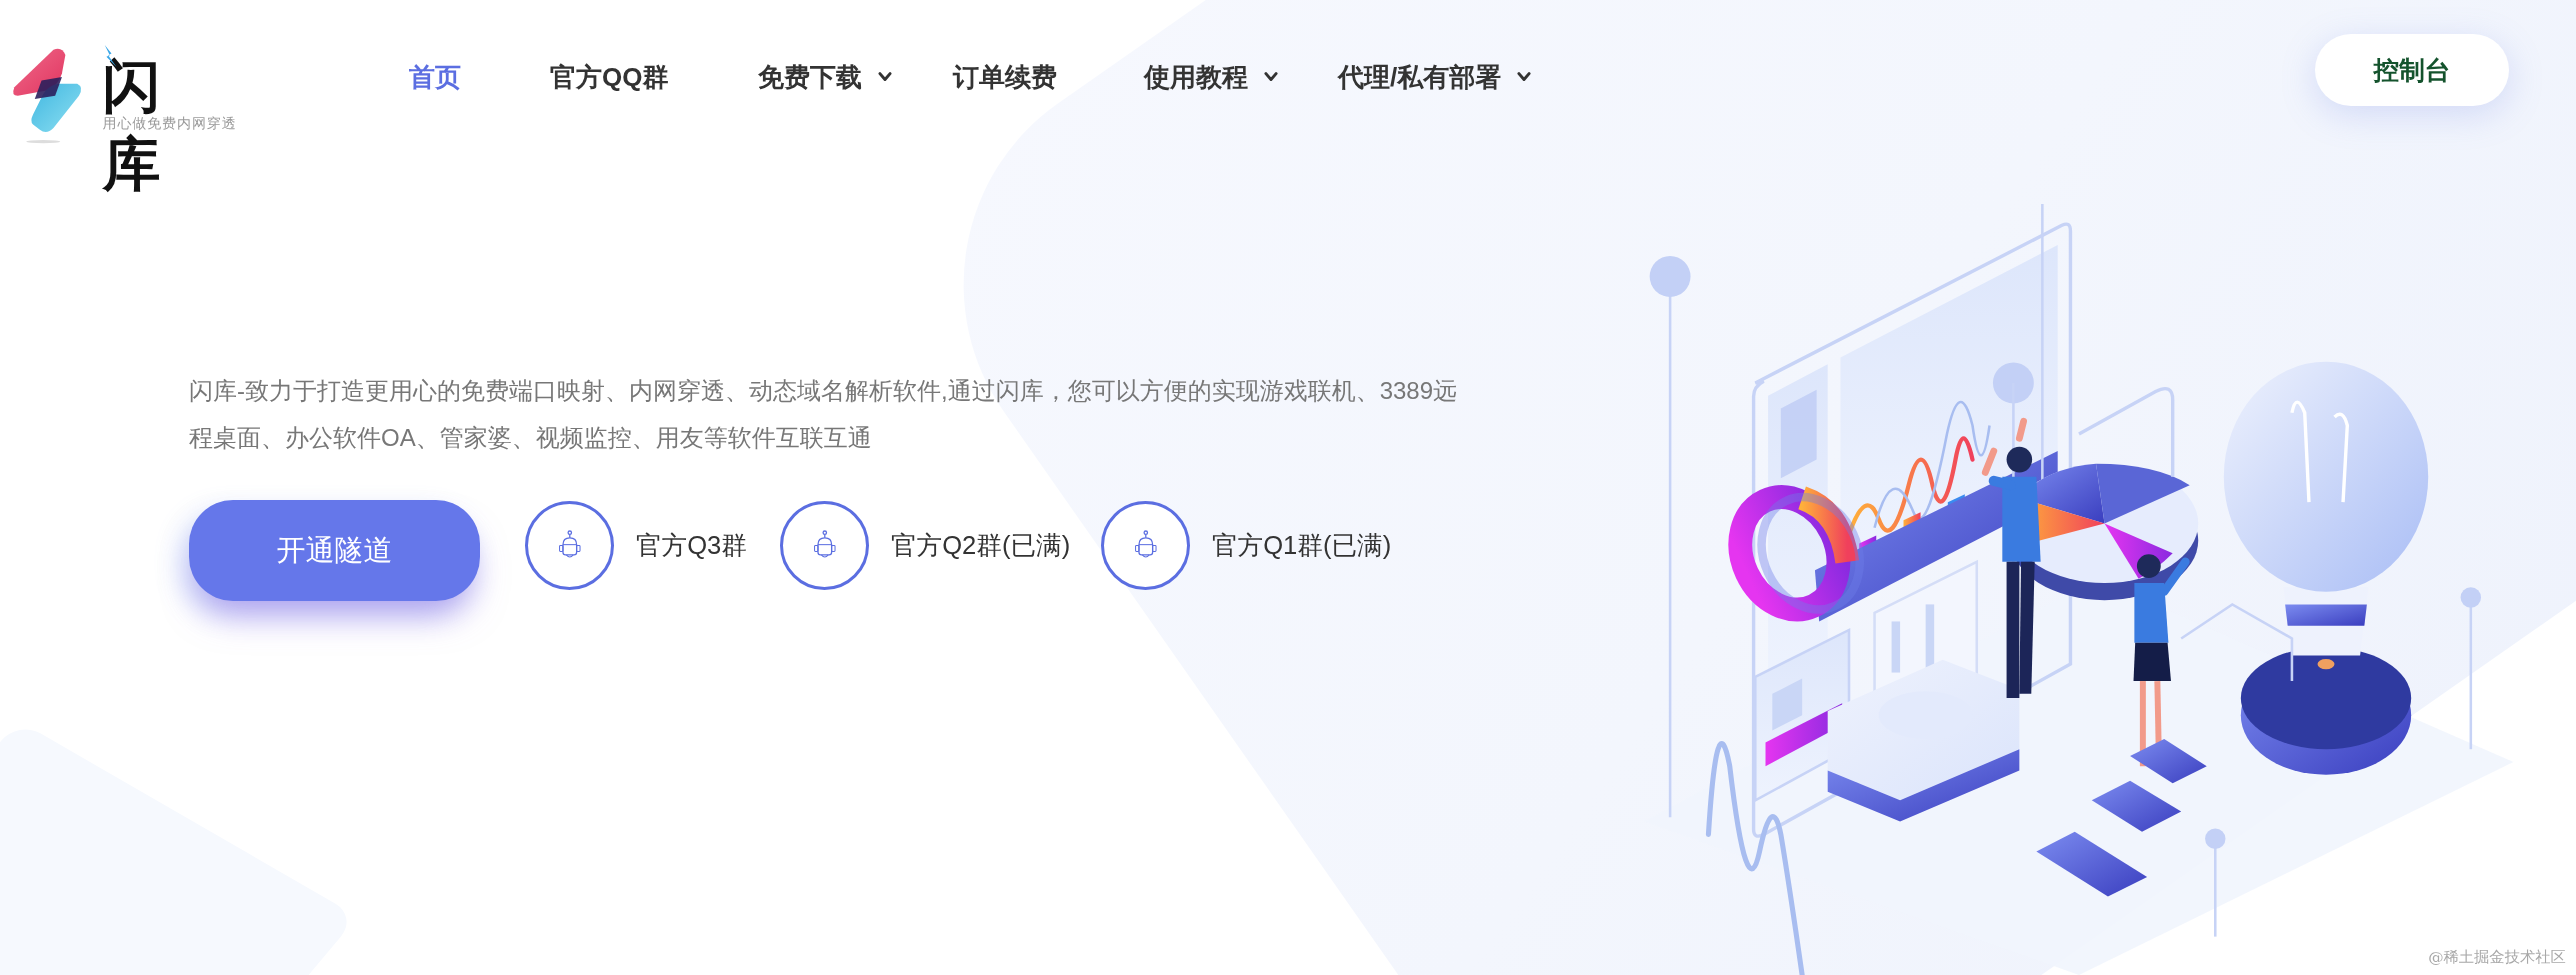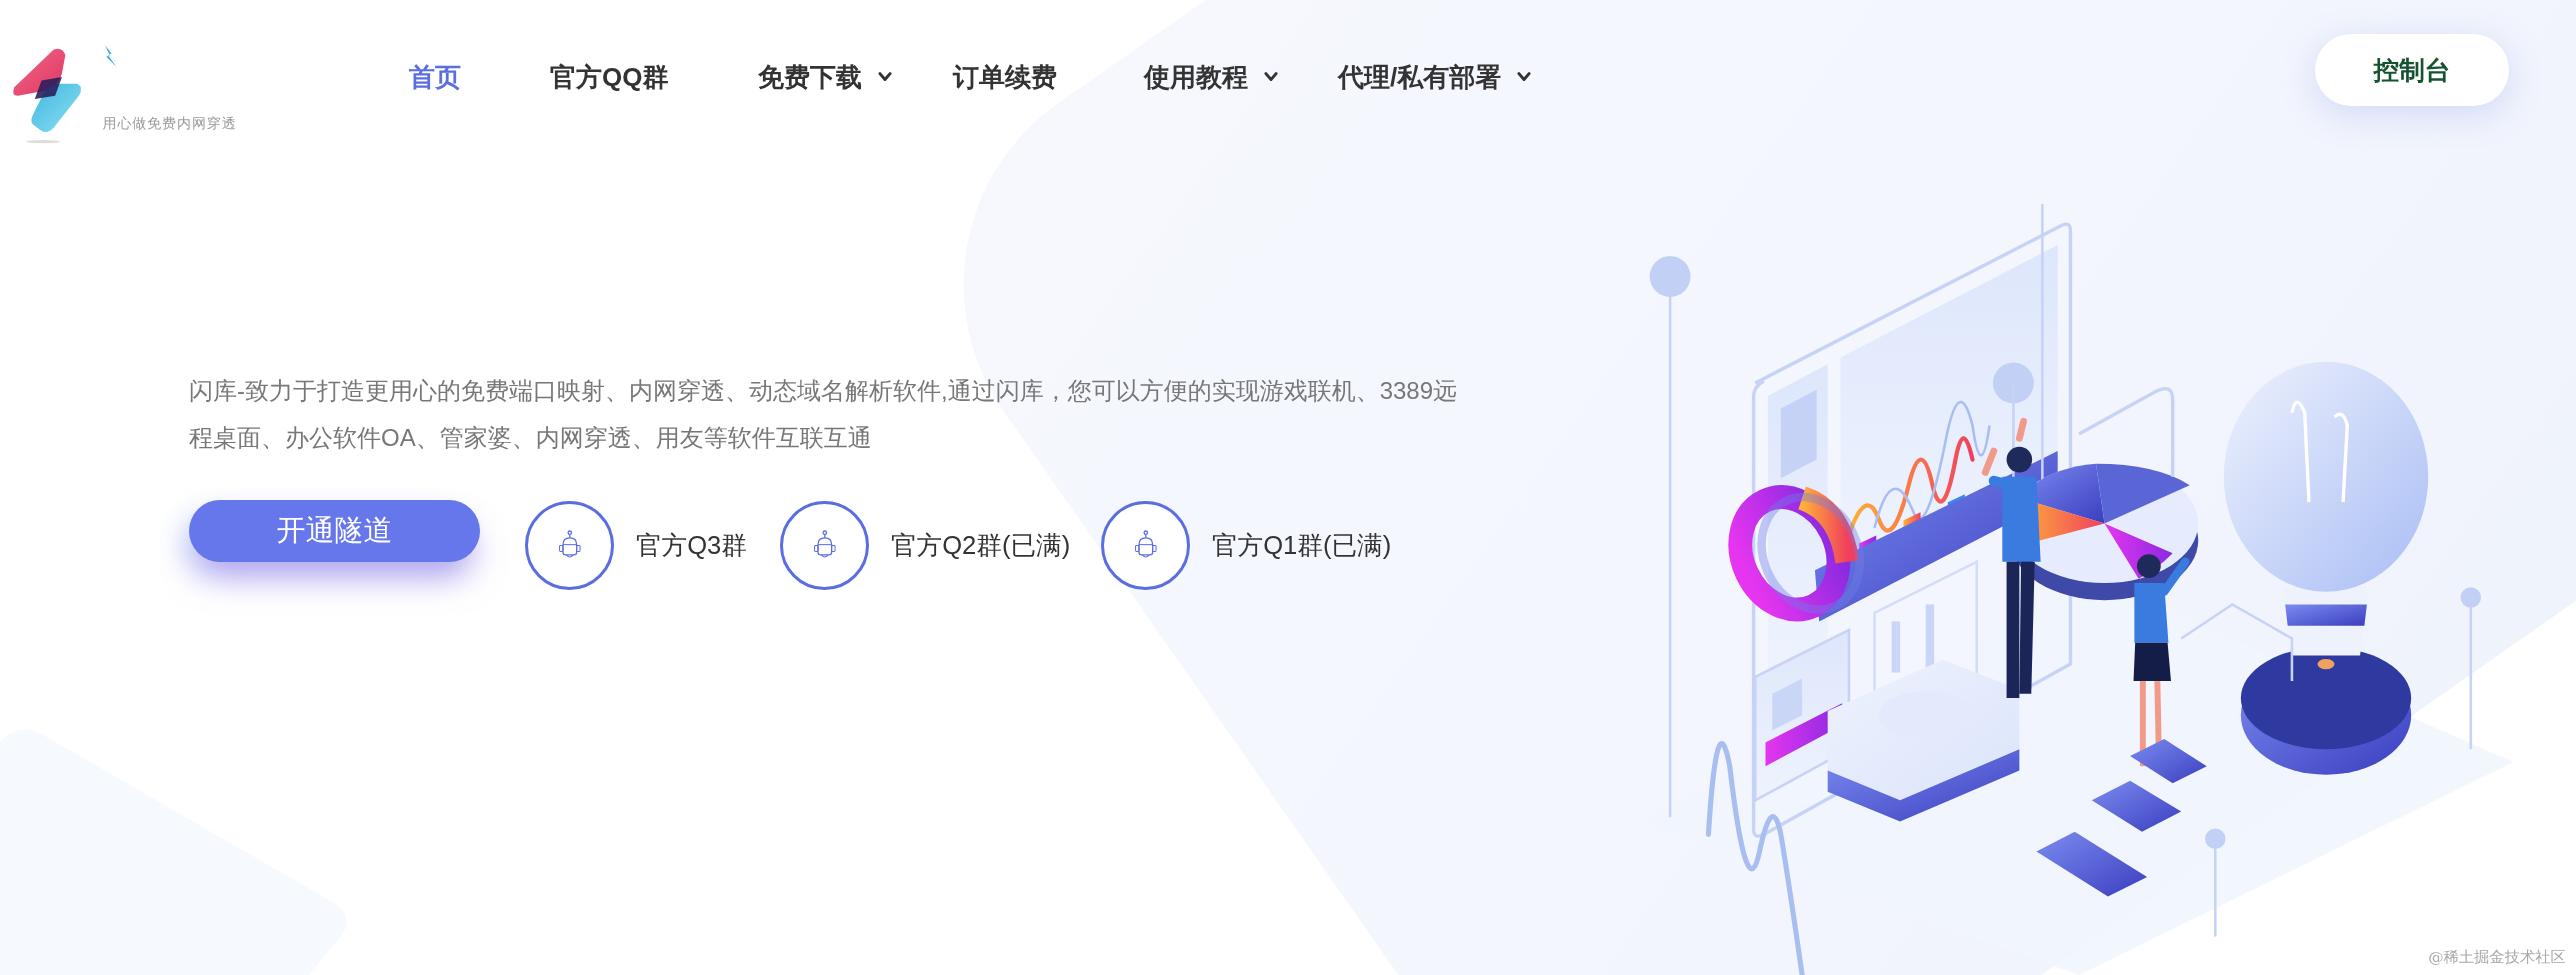--- a/index.html
+++ b/index.html
@@ -32,21 +32,21 @@
     position: absolute; left: 2315px; top: 34px; width: 194px; height: 72px;
     background: #fff; border-radius: 36px; box-shadow: 0 8.5px 34px rgba(120,140,230,0.25);
     display: flex; align-items: center; justify-content: center;
     font-size: 25.6px; font-weight: bold; color: #14532d; cursor: pointer;
   }
 
   
   .desc { position: absolute; left: 189px; top: 367px; width: 1346px; font-size: 24px; line-height: 47px; color: #777; }
 
   .cta {
-    position: absolute; left: 189px; top: 500px; width: 291px; height: 62px;
+    position: absolute; left: 189px; top: 500px; width: 291px; height: 101px;
     background: #6577ea; border-radius: 44px; color: #fff; font-size: 29px;
     display: flex; align-items: center; justify-content: center; cursor: pointer;
     box-shadow: 0 22px 34px -8.5px rgba(140,110,230,0.55), -8.5px 12px 25.6px rgba(110,150,240,0.3);
   }
 
   .qq { position: absolute; top: 501px; display: flex; align-items: center; cursor: pointer; }
   .qq-circle { width: 89px; height: 89px; border: 3.4px solid #5b6ee1; border-radius: 50%; display: flex; align-items: center; justify-content: center; background: #fff; }
   .qq-label { margin-left: 22px; font-size: 25.6px; color: #333; white-space: nowrap; }
 
   .illus { position: absolute; left: 1619px; top: 204px; width: 937px; height: 771px; }
@@ -69,20 +69,21 @@
       <linearGradient id="lgCyan" x1="0" y1="0" x2="1" y2="1">
           <stop offset="0" stop-color="#3fb6e0"></stop>
           <stop offset="1" stop-color="#8ee0f2"></stop>
         </linearGradient>
     </defs>
     <path d="M52 8 Q62 4 66 14 L62 36 Q58 50 44 56 L10 62 Q2 62 6 52 Z" fill="url(#lgPink)"></path>
     <path d="M80 48 Q88 52 82 62 L52 100 Q44 108 36 102 L28 96 Q24 92 28 84 L40 60 Q46 50 58 48 Z" fill="url(#lgCyan)"></path>
     <path d="M38 44 L62 40 L54 62 L30 66 Z" fill="#2b1f5c" opacity="0.9"></path>
     <ellipse cx="40" cy="116" rx="20" ry="2" fill="#ddd"></ellipse>
   </svg>
+  <div class="logo-title">闪库</div>
   <svg style="position:absolute;left:94px;top:1.7px;width:15.3px;height:22px" viewBox="0 0 18 26">
     <path d="M2 0 L10 10 L6 12 L16 26 L4 14 L8 12 Z" fill="#3aa7e8"></path>
   </svg>
   <div class="logo-sub">用心做免费内网穿透</div>
 </div>
 
 <div class="nav">
   <div class="nav-item active" style="left:34px">
     <span>首页</span>
   </div>
@@ -109,21 +110,21 @@
     <svg class="chev" viewBox="0 0 26 26">
         <path d="M7 9 L13 16 L19 9" stroke="#333" stroke-width="3.5" fill="none" stroke-linecap="round" stroke-linejoin="round"></path>
       </svg>
   </div>
 </div>
 
 <div class="console-btn">控制台</div>
 
 <div class="desc">
   <div>闪库-致力于打造更用心的免费端口映射、内网穿透、动态域名解析软件,通过闪库，您可以方便的实现游戏联机、3389远</div>
-  <div>程桌面、办公软件OA、管家婆、内网穿透、用友等软件互联互通</div>
+  <div>程桌面、办公软件OA、管家婆、视频监控、用友等软件互联互通</div>
 </div>
 
 <div class="cta">开通隧道</div>
 
 <div class="qq" style="left:525px">
   <div class="qq-circle">
     <svg width="25.6" height="31" viewBox="0 0 30 36">
       <circle cx="15" cy="3" r="2" fill="none" stroke="#5b6ee1" stroke-width="1.5"></circle>
       <line x1="15" y1="5" x2="15" y2="9" stroke="#5b6ee1" stroke-width="1.5"></line>
       <path d="M7 17 Q7 9 15 9 Q23 9 23 17 L23 26 Q23 29 20 29 L10 29 Q7 29 7 26 Z" fill="none" stroke="#5b6ee1" stroke-width="1.5"></path>

